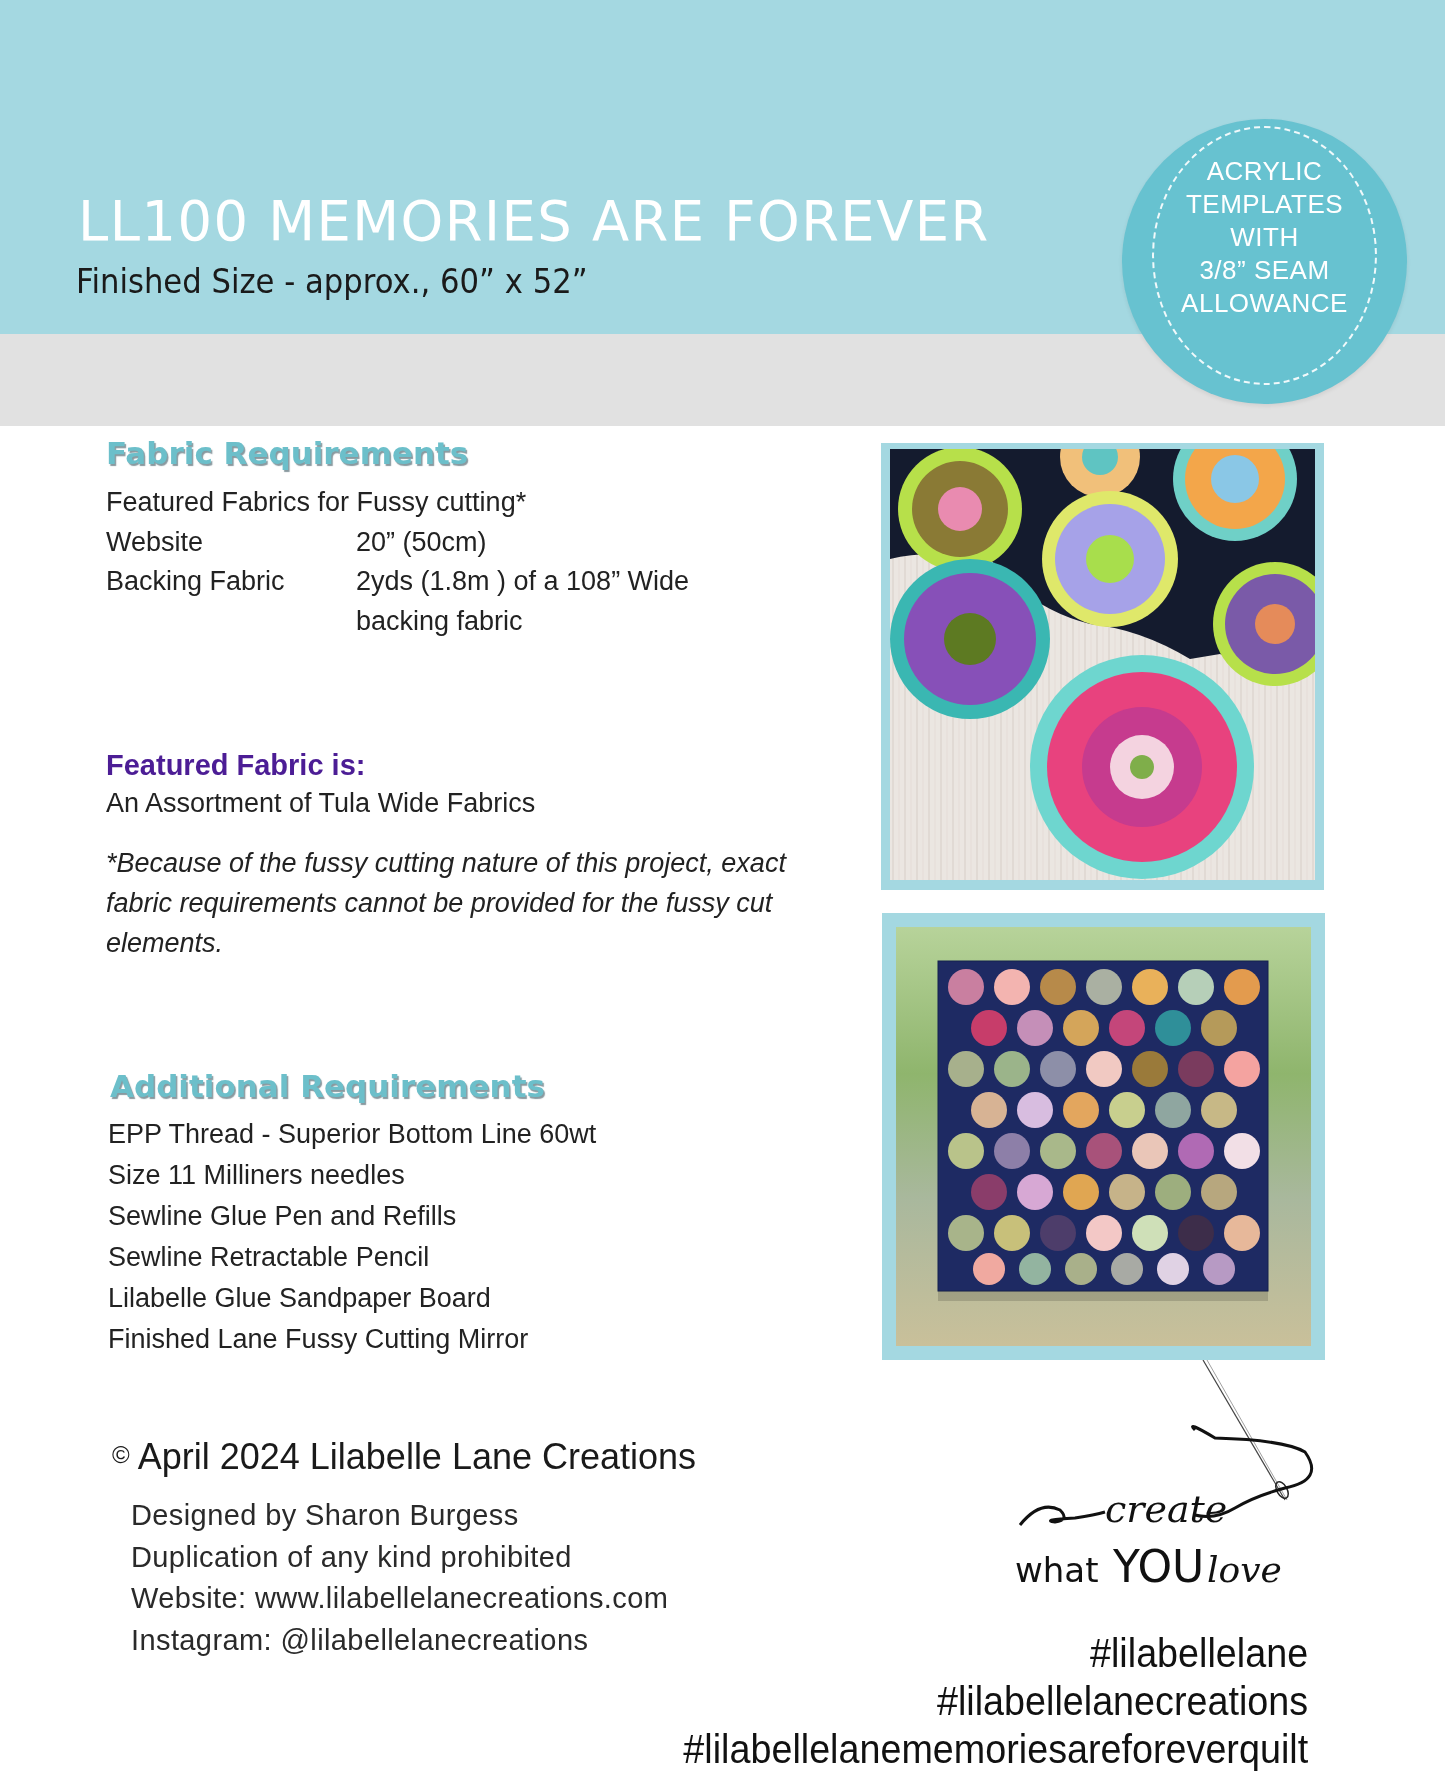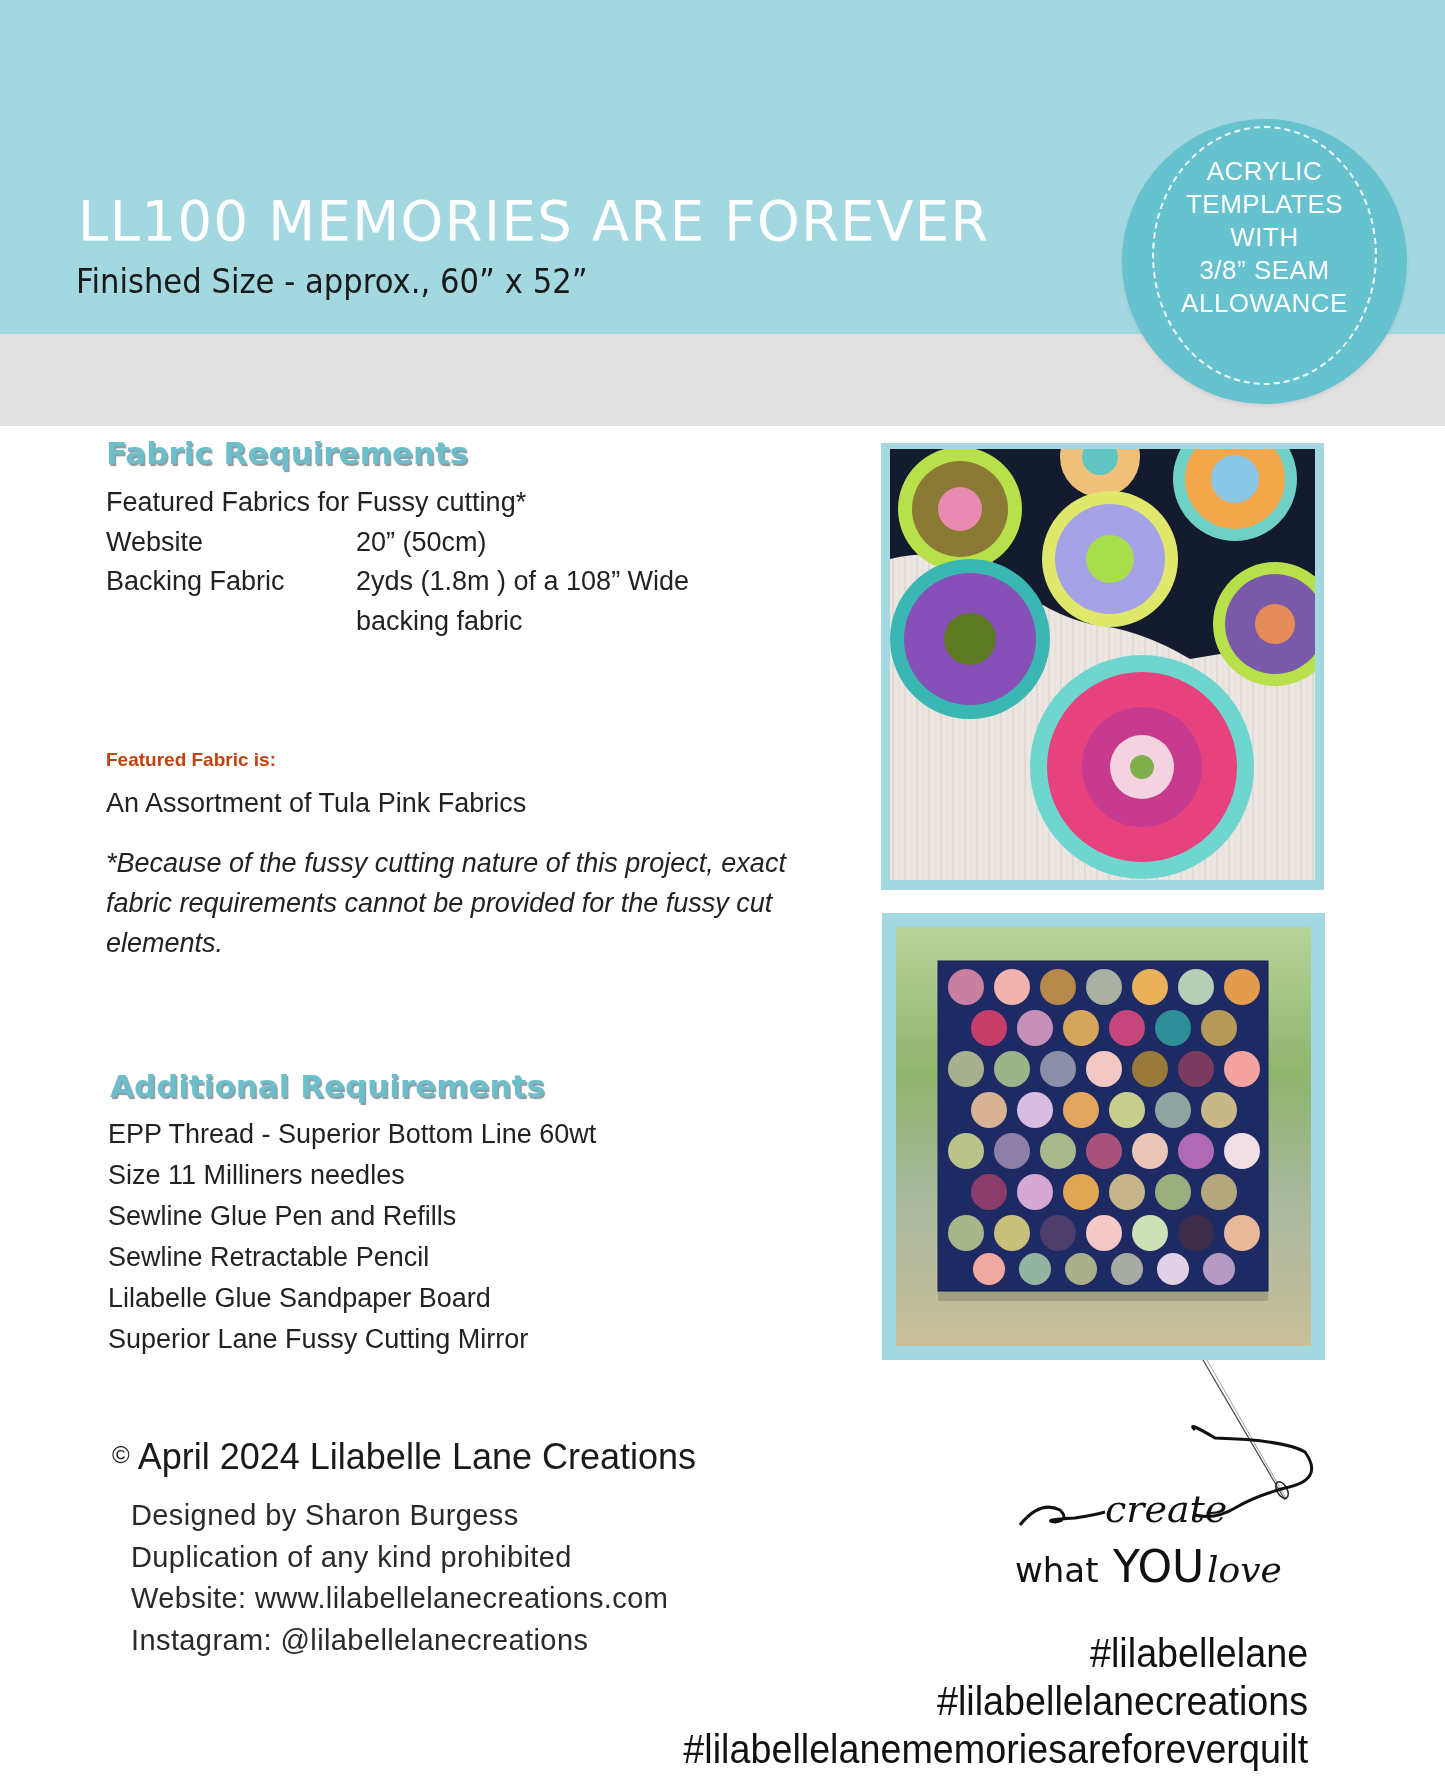--- a/index.html
+++ b/index.html
@@ -44,21 +44,21 @@
       font-family: "DejaVu Sans", sans-serif;
       color: #6cbfca; font-size: 31px; white-space: nowrap;
       text-shadow: 1.5px 1.5px 1px rgba(40,70,80,0.55);
     }
     .fabric-heading { left: 106px; top: 435px; }
     .additional-heading { left: 110px; top: 1068px; }
     .req-table { position: absolute; left: 106px; top: 483px; }
     .req-row { display: flex; font-size: 27px; line-height: 39.5px; color: #222; white-space: nowrap; }
     .req-label { width: 250px; }
     .req-value { }
-    .featured-heading { position: absolute; left: 106px; top: 749px; font-size: 19px; font-weight: 700; color: #c2410c; }
+    .featured-heading { position: absolute; left: 106px; top: 749px; font-size: 29px; font-weight: 700; color: #4c1d95; }
     .featured-value { position: absolute; left: 106px; top: 788px; font-size: 27px; color: #222; }
     .note { position: absolute; left: 106px; top: 843px; width: 740px; font-size: 27px; line-height: 40px; color: #222; font-style: italic; }
 
     .additional-list { position: absolute; left: 108px; top: 1114px; margin: 0; padding: 0; list-style: none; }
     .additional-list li { font-size: 27px; line-height: 41px; color: #222; white-space: nowrap; }
 
     .copyright { position: absolute; left: 112px; top: 1436px; font-size: 36px; color: #1a1a1a; white-space: nowrap; }
     .copyright .c-sym { font-size: 24px; vertical-align: 6px; margin-right: 8px; }
     .credits { position: absolute; left: 115px; top: 1479px; margin: 16px; padding: 0; list-style: none; }
     .credits li { font-size: 29px; line-height: 41.5px; color: #2a2a2a; white-space: nowrap; letter-spacing: 0.4px; }
@@ -111,31 +111,31 @@
     <span class="req-label">Backing Fabric</span>
     <span class="req-value">2yds (1.8m ) of a 108” Wide</span>
   </div>
   <div class="req-row">
     <span class="req-label"></span>
     <span class="req-value">backing fabric</span>
   </div>
 </div>
 
 <div class="featured-heading">Featured Fabric is:</div>
-<div class="featured-value">An Assortment of Tula Pink Fabrics</div>
+<div class="featured-value">An Assortment of Tula Wide Fabrics</div>
 <div class="note">*Because of the fussy cutting nature of this project, exact fabric requirements cannot be provided for the fussy cut elements.</div>
 
 <h2 class="section-heading additional-heading">Additional Requirements</h2>
 <ul class="additional-list">
   <li>EPP Thread - Superior Bottom Line 60wt</li>
   <li>Size 11 Milliners needles</li>
   <li>Sewline Glue Pen and Refills</li>
   <li>Sewline Retractable Pencil</li>
   <li>Lilabelle Glue Sandpaper Board</li>
-  <li>Superior Lane Fussy Cutting Mirror</li>
+  <li>Finished Lane Fussy Cutting Mirror</li>
 </ul>
 
 <div class="photo-frame photo-top">
   <div class="photo-inner" title="Fussy cut EPP flower blocks on white wood">
     <svg width="425" height="431" viewBox="0 0 425 431">
       <defs>
         <pattern id="wood" width="12" height="431" patternUnits="userSpaceOnUse">
           <rect width="12" height="431" fill="#ebe6e1"></rect>
           <line x1="3" y1="0" x2="3" y2="431" stroke="#d8cfc8" stroke-width="1"></line>
           <line x1="9" y1="0" x2="9" y2="431" stroke="#e0d7d0" stroke-width="0.6"></line>

